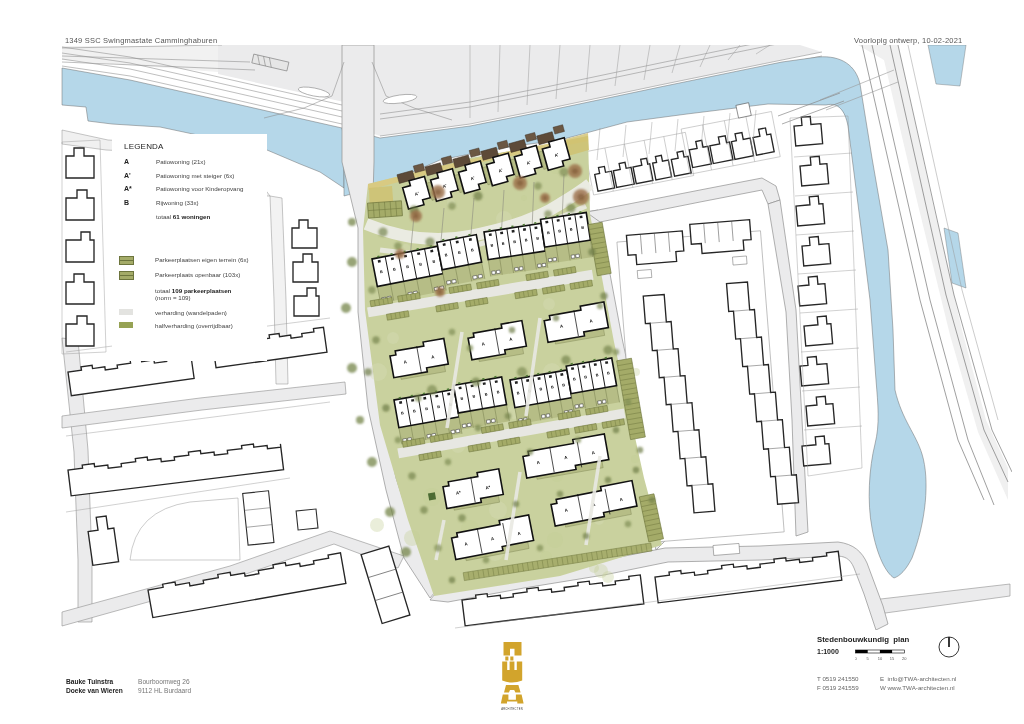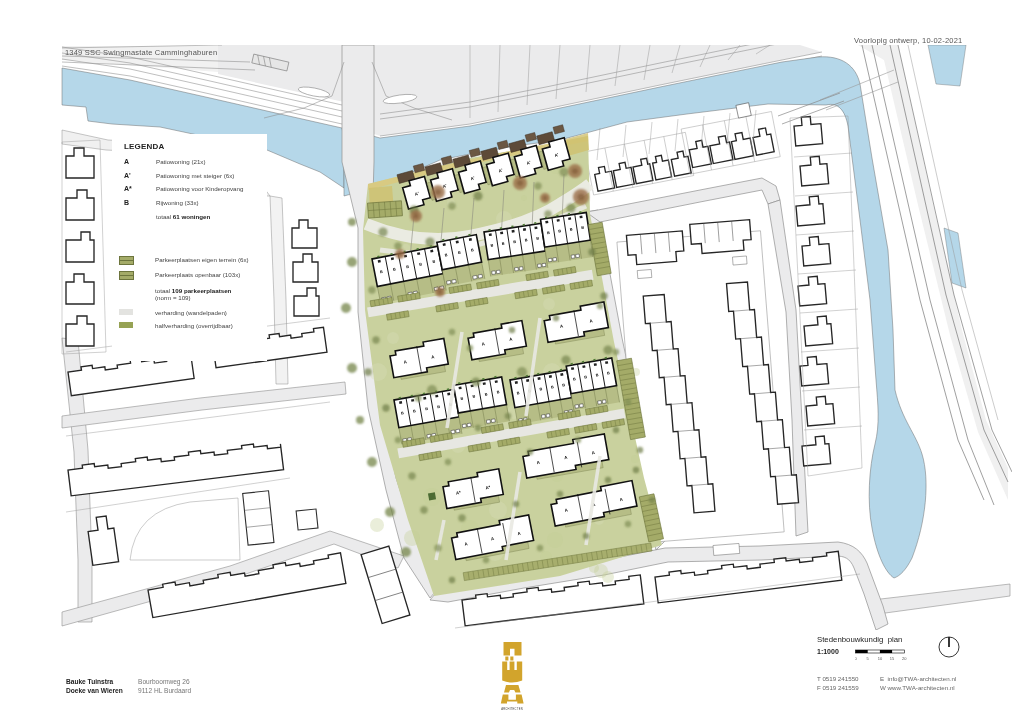--- a/index.html
+++ b/index.html
@@ -1011,27 +1011,27 @@
       <circle cx="406" cy="552" r="5" fill="#75854b" opacity="0.75"></circle>
       <circle cx="352" cy="222" r="4" fill="#75854b" opacity="0.75"></circle>
     </g>
 
 <rect x="0" y="0" width="1024" height="45" fill="#fff"></rect>
 <rect x="0" y="630" width="1024" height="94" fill="#fff"></rect>
 <rect x="0" y="0" width="61" height="724" fill="#fff"></rect>
 <rect x="1012" y="0" width="12" height="724" fill="#fff"></rect>
 </svg>
 
-<div class="hdr" style="left:65px;top:48px">1349 SSC Swingmastate Camminghaburen</div>
+<div class="hdr" style="left:65px;top:36px">1349 SSC Swingmastate Camminghaburen</div>
 
 <div class="hdr" style="left:854px;top:36px">Voorlopig ontwerp, 10-02-2021</div>
 
 <div style="position:absolute;left:112px;top:134px;width:155px;height:227px;background:#fff;"></div>
 
-<div style="position:absolute;left:124px;top:142px;font-size:8px;font-weight:bold;color:#222;letter-spacing:0.2px">LEGENDA</div>
+<div style="position:absolute;left:124px;top:142px;font-size:8px;font-weight:normal;color:#222;letter-spacing:0.2px">LEGENDA</div>
 
 <div style="position:absolute;left:124px;top:155px;width:138px">
 <table style="border-collapse:collapse;font-size:6.2px;color:#444">
 <tbody>
         <tr>
           <td style="width:31px;font-weight:bold;font-size:7px;color:#222;padding:3.3px 0">A</td>
           <td>Patiowoning (21x)</td>
         </tr>
 <tr>
           <td style="font-weight:bold;font-size:7px;color:#222;padding:3.3px 0">A'</td>
@@ -1076,21 +1076,21 @@
 <svg width="30" height="75" viewBox="0 0 30 75" style="position:absolute;left:497px;top:642px">
 <g fill="#d2a42c">
 <path d="M6.5,0 L24.5,0 L24.5,13.5 L17.5,13.5 L17.5,6.7 L13.0,6.7 L13.0,13.5 L6.5,13.5 Z"></path>
 <path d="M8.3,14.6 L11.4,14.6 L11.4,18.4 L8.3,18.4 Z M13.3,14.6 L16.4,14.6 L16.4,18.4 L13.3,18.4 Z"></path>
 <path d="M5.2,19.5 L10.2,19.5 L10.2,28 L12.6,28 L12.6,19.5 L17.4,19.5 L17.4,28 L19.8,28 L19.8,19.5 L25.2,19.5 L25.2,38.5 Q15.2,42.5 5.2,38.5 Z"></path>
 <path d="M9.0,43 L21.4,43 L23.6,50.5 L18.4,50.5 L17.2,48.0 L13.0,48.0 L11.9,50.5 L7.0,50.5 Z M5.8,52.4 L11.4,52.4 L11.4,57.8 L18.9,57.8 L18.9,52.4 L24.6,52.4 L26.6,61.5 L20.3,61.5 L20.3,59.6 L10.0,59.6 L10.0,61.5 L3.8,61.5 Z"></path>
 </g>
 <text x="15" y="67.5" font-size="2.6" fill="#333" text-anchor="middle" font-family="Liberation Sans, sans-serif" letter-spacing="0.3">ARCHITECTEN</text>
 </svg>
 
-<div style="position:absolute;left:817px;top:635px;font-size:7.8px;font-weight:normal;color:#222">Stedenbouwkundig&nbsp; plan</div>
+<div style="position:absolute;left:817px;top:635px;font-size:7.8px;font-weight:bold;color:#222">Stedenbouwkundig&nbsp; plan</div>
 <div style="position:absolute;left:817px;top:648px;font-size:7px;font-weight:bold;color:#222">1:1000</div>
 
 <svg width="60" height="14" viewBox="0 0 60 14" style="position:absolute;left:855px;top:648px">
 <rect x="0.5" y="2" width="49" height="3" fill="#fff" stroke="#000" stroke-width="0.6"></rect>
 <rect x="0.5" y="2" width="12.2" height="3" fill="#000"></rect>
 <rect x="24.9" y="2" width="12.2" height="3" fill="#000"></rect>
 <text x="0.5" y="12" font-size="4" fill="#555" text-anchor="middle" font-family="Liberation Sans, sans-serif">0</text>
 <text x="12.7" y="12" font-size="4" fill="#555" text-anchor="middle" font-family="Liberation Sans, sans-serif">5</text>
 <text x="24.9" y="12" font-size="4" fill="#555" text-anchor="middle" font-family="Liberation Sans, sans-serif">10</text>
 <text x="37.1" y="12" font-size="4" fill="#555" text-anchor="middle" font-family="Liberation Sans, sans-serif">15</text>

